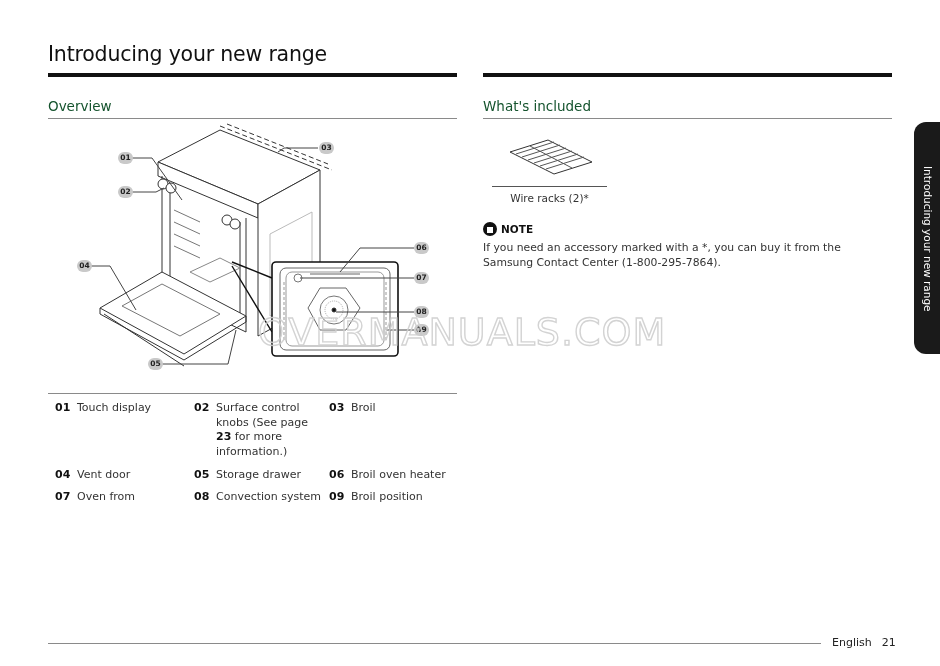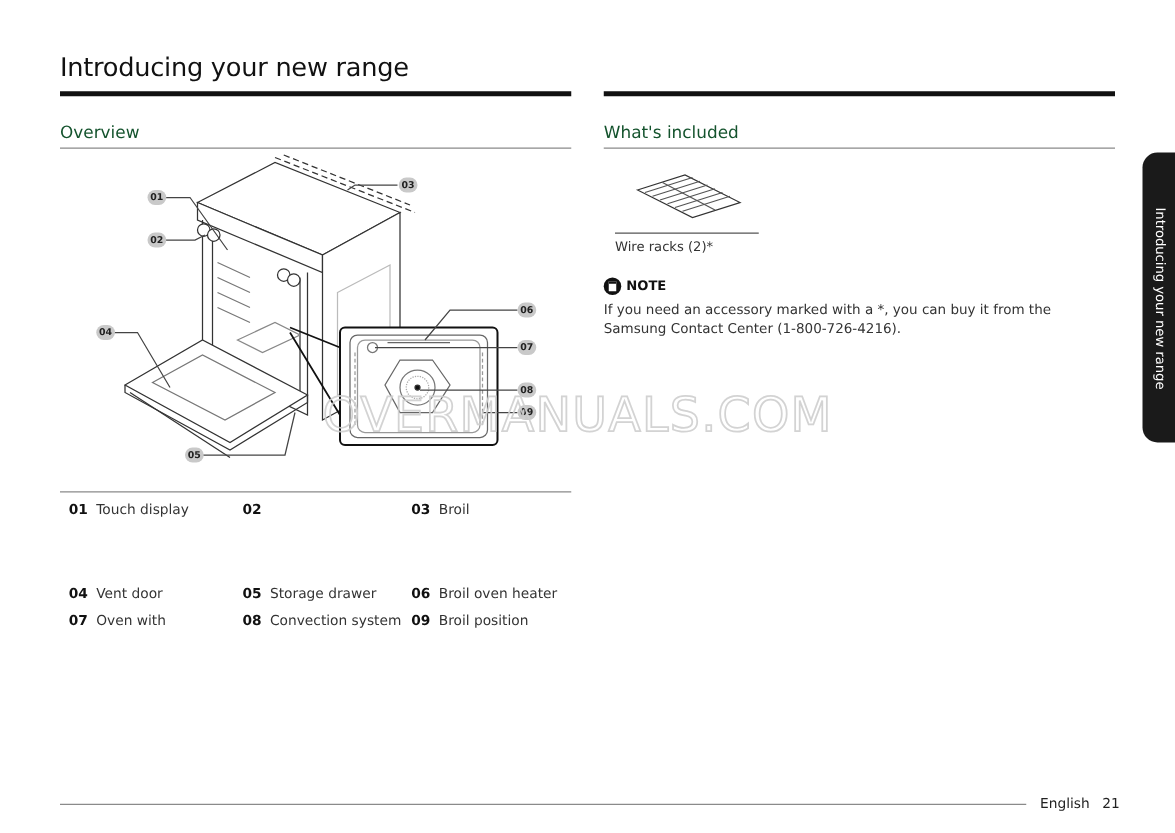--- a/index.html
+++ b/index.html
@@ -22,21 +22,21 @@
   .callout {
     position: absolute; width: 15px; height: 12px; border-radius: 6px;
     background: #c9c9c9; font-size: 7.5px; font-weight: bold; color: #222;
     text-align: center; line-height: 12px;
   }
   .parts { left: 48px; top: 401px; width: 410px; font-size: 11px; color: #333; }
   .part { position: absolute; display: flex; gap: 8px; }
   .part .num { font-weight: bold; color: #111; width: 14px; flex: none; }
   .part .lbl { line-height: 14.5px; }
   .part .lbl b { font-weight: bold; color: #111; }
-  .rack-cap { left: 492px; top: 192px; width: 115px; text-align: left; font-size: 10.5px; color: #333; }
+  .rack-cap { left: 492px; top: 192px; width: 115px; text-align: center; font-size: 10.5px; color: #333; }
   .note-h { left: 483px; top: 222px; display: flex; align-items: center; gap: 4px; font-size: 10.5px; font-weight: bold; color: #111; }
   .note-icon { width: 14px; height: 14px; border-radius: 50%; background: #111; position: relative; }
   .note-icon::after {
     content: ""; position: absolute; left: 4px; top: 3px; width: 6px; height: 8px;
     background: #fff; box-shadow: inset 0 2px 0 #111, inset 0 4px 0 #fff;
   }
   .note-text { left: 483px; top: 240px; width: 400px; font-size: 10.8px; line-height: 15px; color: #333; }
   .side-tab {
     left: 914px; top: 122px; width: 30px; height: 232px; background: #1a1a1a;
     border-radius: 12px 0 0 12px;
@@ -130,40 +130,41 @@
 <div class="abs watermark">OVERMANUALS.COM</div>
 
 <div class="abs rule-thin" style="left:48px;top:393px;width:409px;"></div>
 <div class="abs parts">
   <div class="part" style="left:7px;top:0;">
     <span class="num">01</span>
     <span class="lbl">Touch display</span>
   </div>
   <div class="part" style="left:146px;top:0;width:120px;">
     <span class="num">02</span>
+    <span class="lbl"><span>Surface control knobs (See page</span> <b>23</b> <span>for more information.)</span></span>
   </div>
   <div class="part" style="left:281px;top:0;">
     <span class="num">03</span>
     <span class="lbl">Broil</span>
   </div>
   <div class="part" style="left:7px;top:67px;">
     <span class="num">04</span>
     <span class="lbl">Vent door</span>
   </div>
   <div class="part" style="left:146px;top:67px;">
     <span class="num">05</span>
     <span class="lbl">Storage drawer</span>
   </div>
   <div class="part" style="left:281px;top:67px;">
     <span class="num">06</span>
     <span class="lbl">Broil oven heater</span>
   </div>
   <div class="part" style="left:7px;top:89px;">
     <span class="num">07</span>
-    <span class="lbl">Oven with</span>
+    <span class="lbl">Oven from</span>
   </div>
   <div class="part" style="left:146px;top:89px;">
     <span class="num">08</span>
     <span class="lbl">Convection system</span>
   </div>
   <div class="part" style="left:281px;top:89px;">
     <span class="num">09</span>
     <span class="lbl">Broil position</span>
   </div>
 </div>
@@ -178,21 +179,21 @@
     <path d="M22 8 L64 30" stroke="#555"></path>
   </svg>
 </div>
 <div class="abs rule-thin" style="left:492px;top:186px;width:115px;background:#555;"></div>
 <div class="abs rack-cap">Wire racks (2)*</div>
 
 <div class="abs note-h">
   <span class="note-icon"></span>
   <span>NOTE</span>
 </div>
-<div class="abs note-text">If you need an accessory marked with a *, you can buy it from the Samsung Contact Center (1-800-726-4216).</div>
+<div class="abs note-text">If you need an accessory marked with a *, you can buy it from the Samsung Contact Center (1-800-295-7864).</div>
 
 <div class="abs side-tab">
   <span>Introducing your new range</span>
 </div>
 
 <div class="abs footer-rule"></div>
 <div class="abs footer">
   <span>English</span><span class="pg">21</span>
 </div>
 

